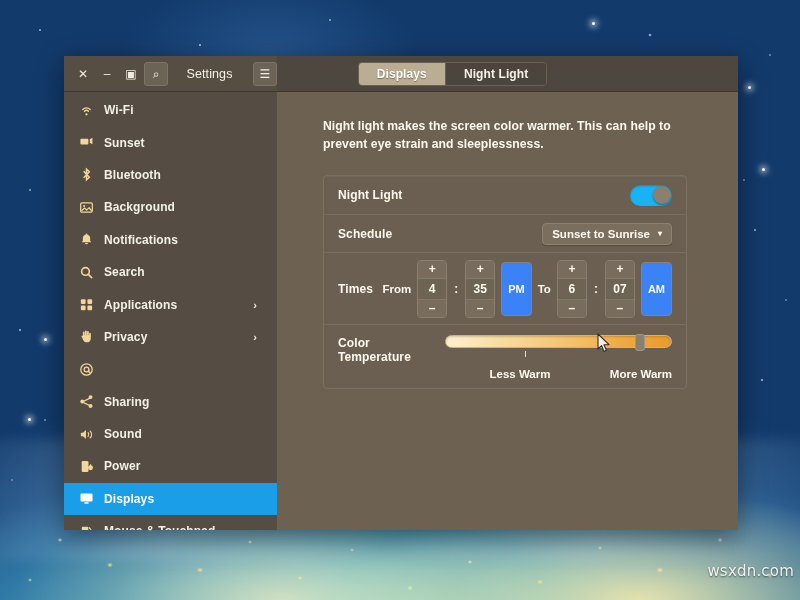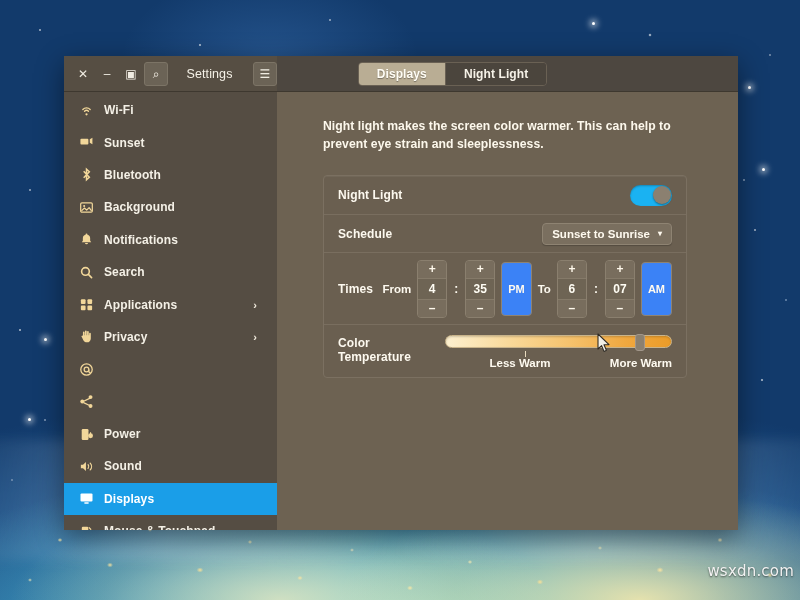--- a/index.html
+++ b/index.html
@@ -344,21 +344,21 @@
     left: 86%; top: -2px;
     width: 10px; height: 17px;
     border-radius: 3px;
     background: #8a8070;
     border: 1px solid #a1968a;
     transform: translateX(-50%);
     cursor: grab;
   }
   .slider-ends {
     display: flex; justify-content: space-between;
-    margin-top: 9px;
+    margin-top: 20px;
     color: #fefaf0; font-size: 11.5px; font-weight: bold; padding-left: 44px;
   }
 
   
   .cursor {
     position: absolute;
     left: 597px; top: 333px;
     width: 14px; height: 20px;
     pointer-events: none;
     z-index: 50;
@@ -488,40 +488,41 @@
         </div>
         <div class="side-item">
           <span class="side-icon">
             <svg width="15" height="15" viewBox="0 0 16 16" fill="currentColor">
                 <circle cx="12.3" cy="3.3" r="2.1"></circle>
                 <circle cx="3.5" cy="8" r="2.1"></circle>
                 <circle cx="12.3" cy="12.7" r="2.1"></circle>
                 <path d="M4.6 7.1l7-3.3.6 1.2-7 3.3zM5.2 8.6l7 3.3-.6 1.2-7-3.3z"></path>
               </svg>
           </span>
+          <span class="side-label">Sharing</span>
+        </div>
+        <div class="side-item">
+          <span class="side-icon">
+            <svg width="15" height="15" viewBox="0 0 16 16" fill="currentColor">
+                <path d="M2 6.1h2.3L7.4 3.3v9.4L4.3 9.9H2z"></path>
+                <path d="M9.3 5.6a.65.65 0 0 1 .9.1 3.6 3.6 0 0 1 0 4.6.65.65 0 1 1-1-.8 2.3 2.3 0 0 0 0-3 .65.65 0 0 1 .1-.9z"></path>
+                <path d="M11.5 3.9a.65.65 0 0 1 .9 0 6 6 0 0 1 0 8.2.65.65 0 0 1-.95-.9 4.7 4.7 0 0 0 0-6.4.65.65 0 0 1 .05-.9z"></path>
+              </svg>
+          </span>
+          <span class="side-label">Sound</span>
         </div>
         <div class="side-item">
           <span class="side-icon">
             <svg width="15" height="15" viewBox="0 0 16 16" fill="currentColor">
                 <path d="M4.2 2.2h4.6a1.3 1.3 0 0 1 1.3 1.3v9a1.3 1.3 0 0 1-1.3 1.3H4.2a1.3 1.3 0 0 1-1.3-1.3v-9a1.3 1.3 0 0 1 1.3-1.3z"></path>
                 <circle cx="12.3" cy="9.3" r="2.6"></circle>
                 <rect x="11.7" y="5.6" width="1.2" height="2.6"></rect>
               </svg>
           </span>
           <span class="side-label">Power</span>
-        </div>
-        <div class="side-item">
-          <span class="side-icon">
-            <svg width="15" height="15" viewBox="0 0 16 16" fill="currentColor">
-                <path d="M2 6.1h2.3L7.4 3.3v9.4L4.3 9.9H2z"></path>
-                <path d="M9.3 5.6a.65.65 0 0 1 .9.1 3.6 3.6 0 0 1 0 4.6.65.65 0 1 1-1-.8 2.3 2.3 0 0 0 0-3 .65.65 0 0 1 .1-.9z"></path>
-                <path d="M11.5 3.9a.65.65 0 0 1 .9 0 6 6 0 0 1 0 8.2.65.65 0 0 1-.95-.9 4.7 4.7 0 0 0 0-6.4.65.65 0 0 1 .05-.9z"></path>
-              </svg>
-          </span>
-          <span class="side-label">Sound</span>
         </div>
         <div class="side-item selected">
           <span class="side-icon">
             <svg width="15" height="15" viewBox="0 0 16 16" fill="currentColor">
                 <rect x="1.6" y="2.6" width="12.8" height="8.6" rx="1.2"></rect>
                 <rect x="5.6" y="12" width="4.8" height="1.5" rx=".6"></rect>
               </svg>
           </span>
           <span class="side-label">Displays</span>
         </div>

